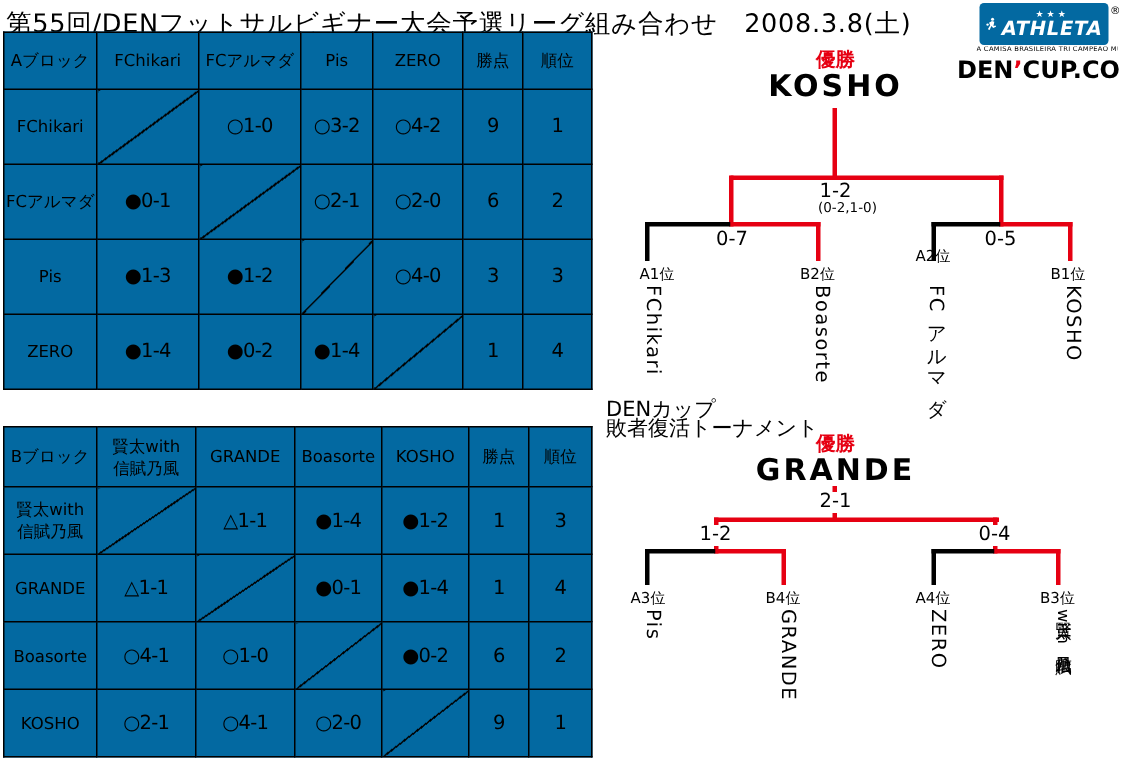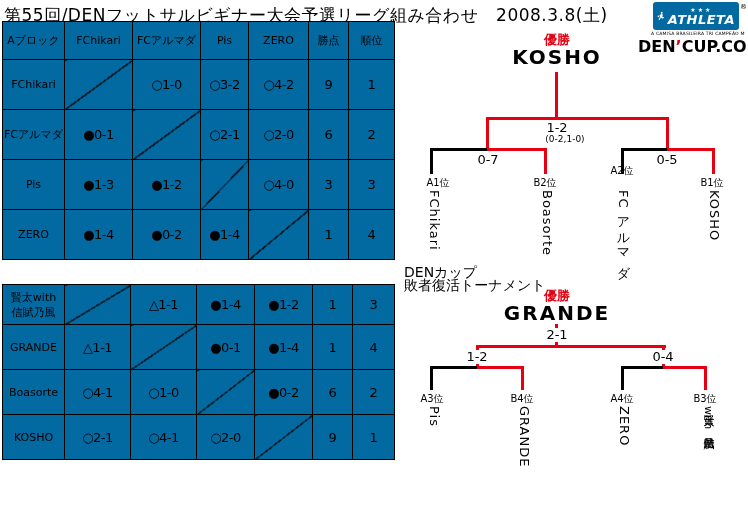--- a/index.html
+++ b/index.html
@@ -114,20 +114,30 @@
     <colgroup>
       <col style="width:62px">
         <col style="width:66px">
         <col style="width:66px">
         <col style="width:58px">
       <col style="width:58px">
         <col style="width:40px">
         <col style="width:42px">
     </colgroup>
     <tbody>
+        <tr>
+      <th>Bブロック</th>
+      <th class="pre">賢太with
+信賦乃風</th>
+      <th>GRANDE</th>
+      <th>Boasorte</th>
+      <th>KOSHO</th>
+      <th>勝点</th>
+      <th>順位</th>
+    </tr>
     <tr>
       <th class="pre">賢太with
 信賦乃風</th>
       <td class="diag"></td>
       <td>△1-1</td>
       <td>●1-4</td>
       <td>●1-2</td>
       <td>1</td>
       <td>3</td>
     </tr>

